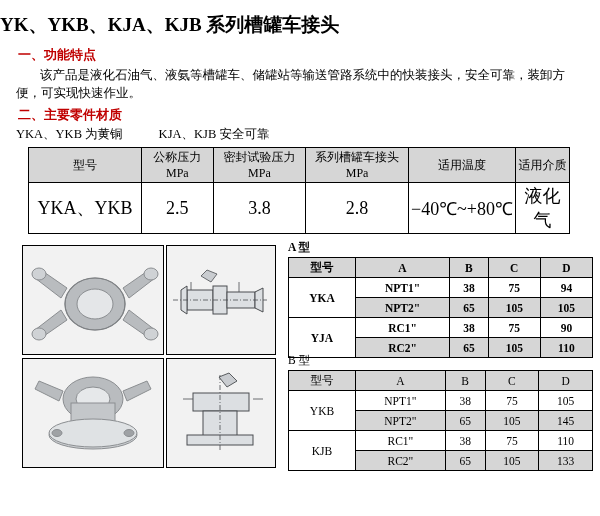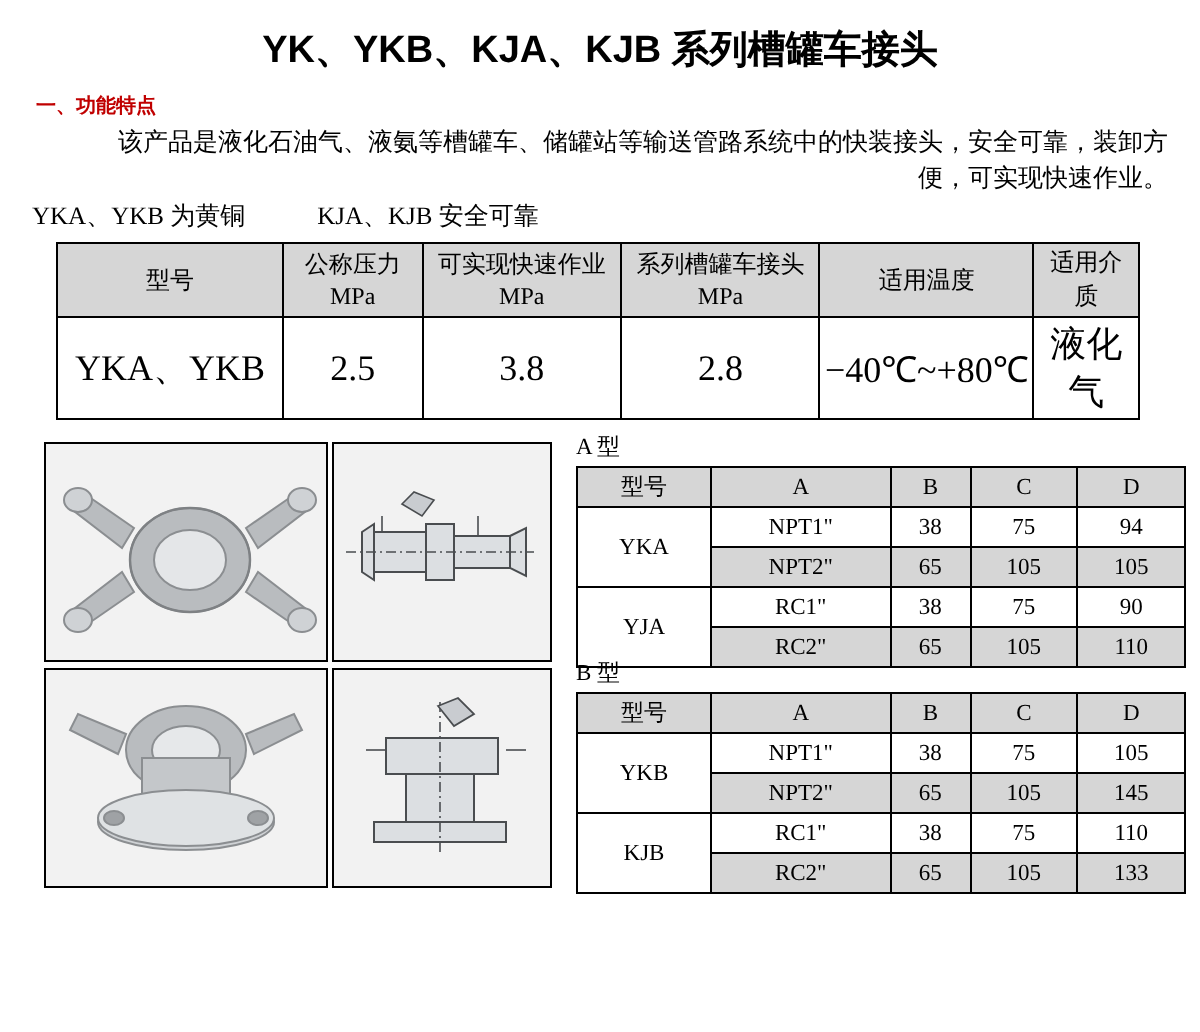--- a/index.html
+++ b/index.html
@@ -14,44 +14,43 @@
     color: #000000;
     overflow: hidden;
     position: relative;
   }
   .page {
     position: relative;
     width: 600px;
     height: 516px;
   }
   .title {
-    text-align: center;
+    text-align: left;
     font-size: 19px;
     font-weight: bold;
     letter-spacing: 0px;
     margin-top: 12px;
     margin-bottom: 8px;
-    font-family: Liberation Sans, sans-serif;
+    font-family: Liberation Serif, serif;
   }
   .section-head {
     color: #c00000;
     font-weight: bold;
-    font-size: 10px;
+    font-size: 13px;
     margin: 4px 0 2px 18px;
     font-family: "Liberation Serif", serif;
   }
   .para {
     font-size: 12.5px;
     line-height: 18px;
     margin: 0 16px 0 16px;
     text-indent: 0;
   }
   .para-indent {
     text-indent: 24px;
-    text-align: right;
   }
   .mat-line {
     font-size: 12.5px;
     margin: 2px 0 0 16px;
   }
   .mat-line .gap {
     display: inline-block;
     width: 36px;
   }
   
@@ -115,31 +114,32 @@
 </head>
 <body>
 
 <div class="page">
 
   <div class="title">YK、YKB、KJA、KJB 系列槽罐车接头</div>
 
   <div class="section-head">一、功能特点</div>
   <div class="para para-indent">该产品是液化石油气、液氨等槽罐车、储罐站等输送管路系统中的快装接头，安全可靠，装卸方便，可实现快速作业。</div>
 
+  <div class="section-head">二、主要零件材质</div>
   <div class="mat-line">
     <span>YKA、YKB 为黄铜</span><span class="gap"></span><span>KJA、KJB 安全可靠</span>
   </div>
 
 
   <table class="perf">
     <tbody>
         <tr class="head">
       <td class="first">型号</td>
       <td>公称压力 MPa</td>
-      <td>可实现快速作业 MPa</td>
+      <td>密封试验压力 MPa</td>
       <td>系列槽罐车接头 MPa</td>
       <td>适用温度</td>
       <td>适用介质</td>
     </tr>
     <tr>
       <td class="first">YKA、YKB</td>
       <td>2.5</td>
       <td>3.8</td>
       <td>2.8</td>
       <td>−40℃~+80℃</td>
@@ -184,21 +184,21 @@
           <line x1="6" y1="54" x2="100" y2="54" stroke-dasharray="5,2,1,2"></line>
           <line x1="24" y1="36" x2="24" y2="44"></line>
           <line x1="72" y1="36" x2="72" y2="46"></line>
         </g>
         <g stroke="#4a4d50" stroke-width="0.8" fill="#c9ccd0">
           <path d="M34 30 L40 24 L50 28 L44 36 Z"></path>
         </g>
       </svg>
     </div>
 
-    <div style="position:absolute; left:288px; top:0px; width:265px;">
+    <div style="position:absolute; left:288px; top:0px; width:265px;font-weight:bold;">
       <div class="label-a" style="margin-bottom:2px;">A 型</div>
       <table class="dim">
         <tbody>
             <tr class="head">
           <td class="model">型号</td>
           <td>A</td>
           <td>B</td>
           <td>C</td>
           <td>D</td>
         </tr>

